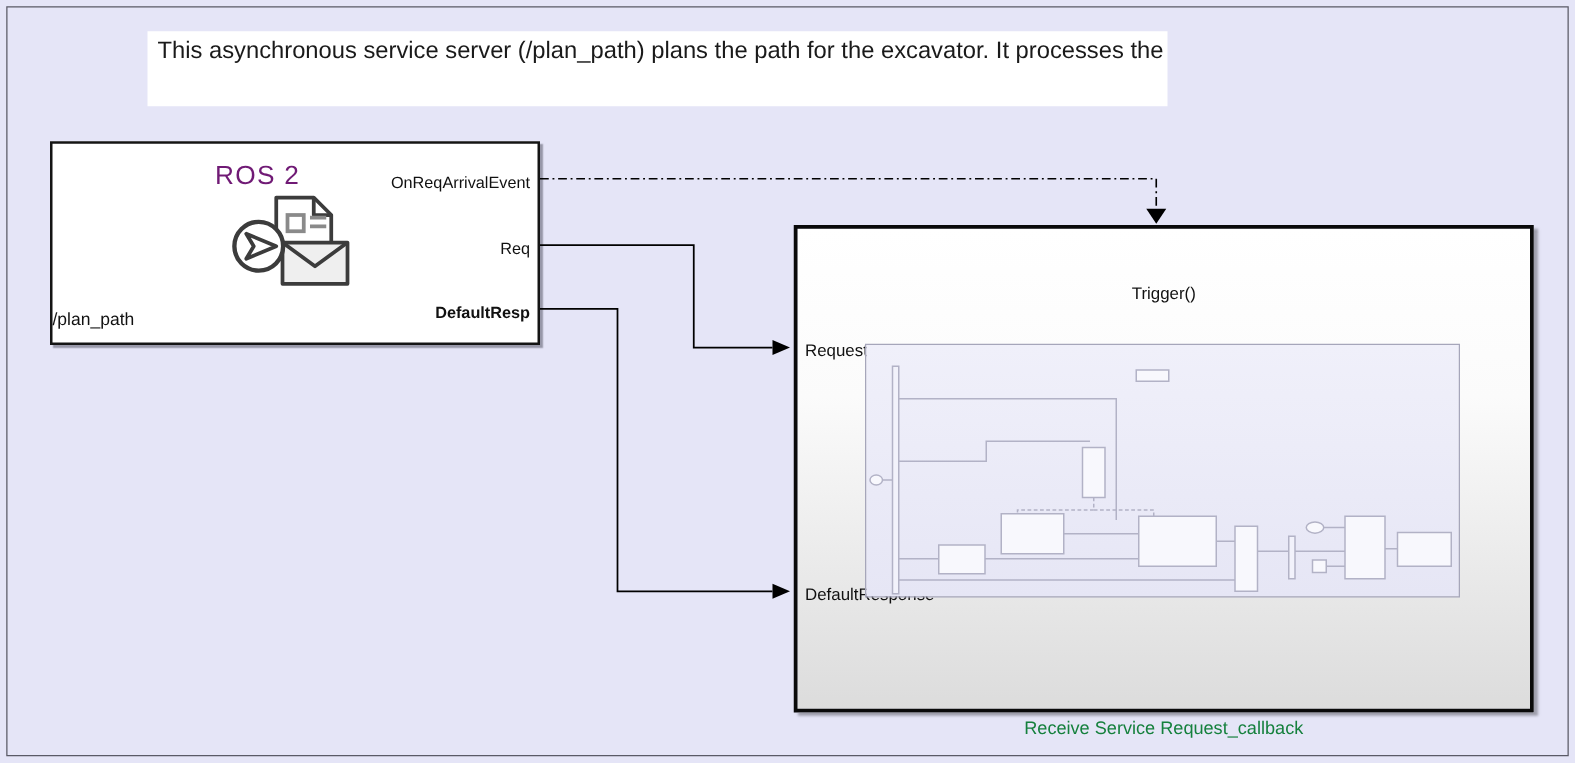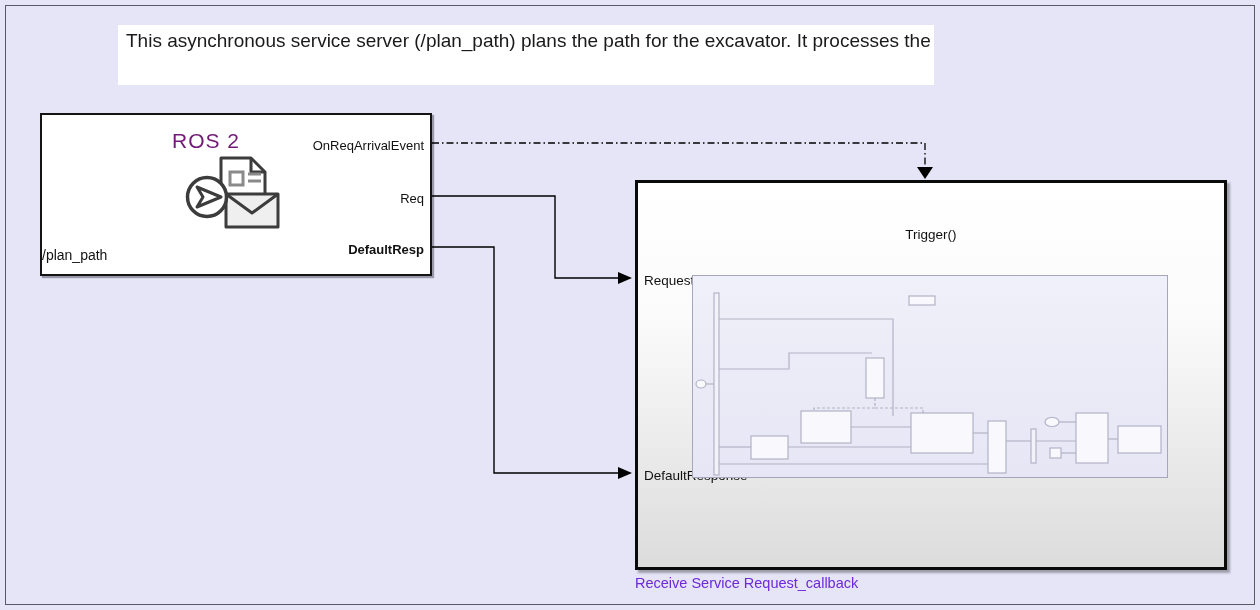--- a/index.html
+++ b/index.html
@@ -47,22 +47,22 @@
   }
   .trigger-label{
     position:absolute;left:0;top:3px;width:100%;text-align:center;
     font-size:13.5px;color:#111;margin-top:41px;
   }
   .sub-port-label{
     position:absolute;left:6px;font-size:13.5px;color:#111;line-height:14px;
     white-space:nowrap;
   }
   .subsystem-name{
-    position:absolute;left:635px;top:575px;width:592px;text-align:left;
-    font-size:14.5px;color:#6d28d9;
+    position:absolute;left:635px;top:575px;width:592px;text-align:center;
+    font-size:14.5px;color:#15803d;
   }
   
   .preview-panel{
     position:absolute;left:54px;top:92px;width:476px;height:203px;
     background:linear-gradient(180deg,#f0f0fa 0%,#e6e6f5 100%);
     border:1px solid #a6a6ba;box-sizing:border-box;
   }
   .wires{position:absolute;left:0;top:0;width:1260px;height:610px;pointer-events:none;}
 </style>
 </head>

